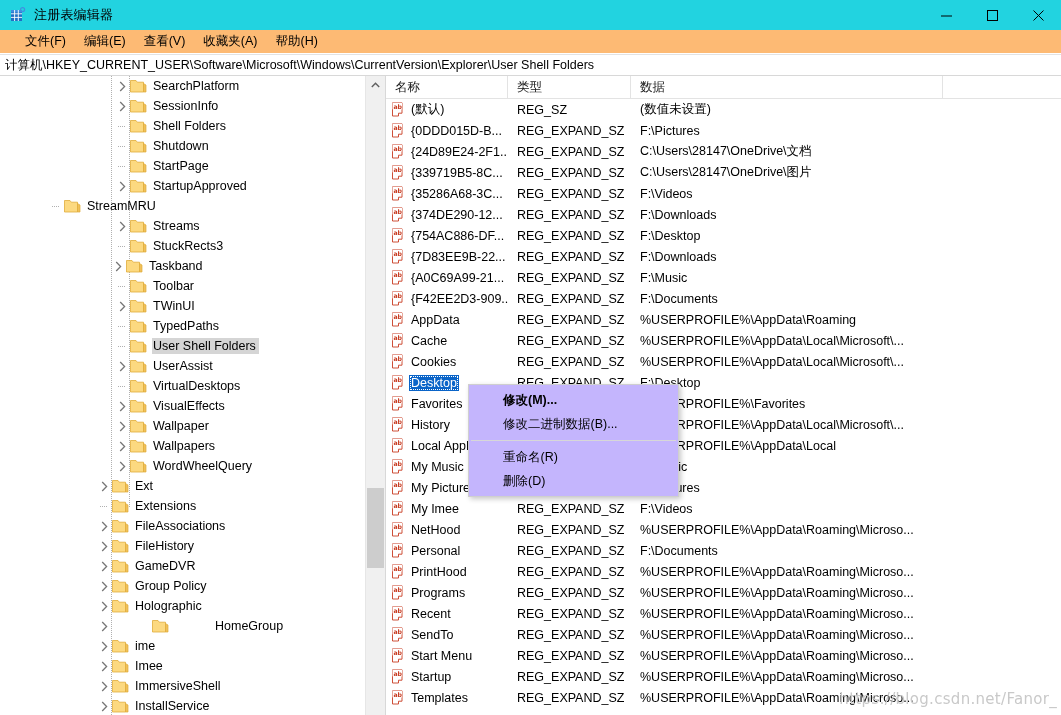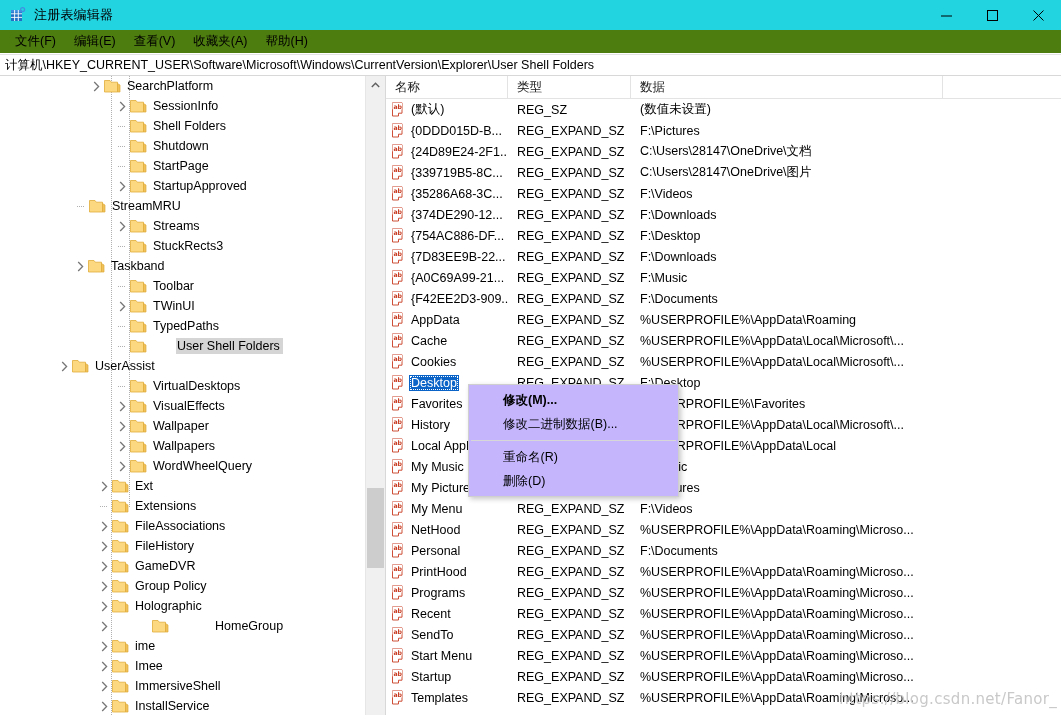--- a/index.html
+++ b/index.html
@@ -49,24 +49,24 @@
     width: 46px;
     height: 30px;
     display: flex;
     align-items: center;
     justify-content: center;
   }
 
   
   .menubar {
     height: 23px;
-    background: #4d7c0f;
+    background: #fdba74;
     display: flex;
     align-items: center;
-    padding-left: 6px;
+    padding-left: 16px;
     border-bottom: 1px solid #ffffff;
   }
   .menu-item {
     padding: 2px 9px;
     font-size: 12.5px;
     color: #000;
     cursor: default;
   }
 
   
@@ -126,21 +126,20 @@
     margin-right: 5px;
     position: relative;
   }
   .tree-label {
     font-size: 12.5px;
     color: #000;
     padding: 1px 3px 1px 1px;
   }
   .tree-row.selected .tree-label {
     background: #d5d5d5;
-    margin-left: 24px;
   }
   
   .guide {
     position: absolute;
     top: 0;
     bottom: 0;
     width: 1px;
     background-image: linear-gradient(to bottom, #b0b0b0 50%, transparent 50%);
     background-size: 1px 2px;
   }
@@ -312,21 +311,21 @@
 <div class="addressbar">
   <span>计算机\HKEY_CURRENT_USER\Software\Microsoft\Windows\CurrentVersion\Explorer\User Shell Folders</span>
 </div>
 
 <div class="main">
 
   <div class="tree-pane">
     <div class="guide" style="left:111px;"></div>
     <div class="guide" style="left:129px; top:0; height:432px;"></div>
     <div class="tree-scroll" id="tree-scroll">
-        <div class="tree-row" style="padding-left: 88px;">
+        <div class="tree-row" style="padding-left: 114px;">
           <span class="twisty">
             <svg width="7" height="11" viewBox="0 0 7 11">
               <polyline points="1.2,1 5.6,5.5 1.2,10" fill="none" stroke="#767676" stroke-width="1.3"></polyline>
             </svg>
           </span>
           <span class="folder"><svg width="17" height="14" viewBox="0 0 17 14">
               <path d="M0.5 1.5 L6 1.5 L7.3 3.2 L13.5 3.2 L13.5 13 L0.5 13 Z" fill="#fcd980" stroke="#e0ac3a" stroke-width="0.8"></path>
               <path d="M13.5 4.5 L16 6 L16 13 L13.5 13 Z" fill="#f0c05a" stroke="#e0ac3a" stroke-width="0.7"></path>
             </svg></span>
           <span class="tree-label">SearchPlatform</span>
@@ -384,21 +383,21 @@
             <svg width="7" height="11" viewBox="0 0 7 11">
               <polyline points="1.2,1 5.6,5.5 1.2,10" fill="none" stroke="#767676" stroke-width="1.3"></polyline>
             </svg>
           </span>
           <span class="folder"><svg width="17" height="14" viewBox="0 0 17 14">
               <path d="M0.5 1.5 L6 1.5 L7.3 3.2 L13.5 3.2 L13.5 13 L0.5 13 Z" fill="#fcd980" stroke="#e0ac3a" stroke-width="0.8"></path>
               <path d="M13.5 4.5 L16 6 L16 13 L13.5 13 Z" fill="#f0c05a" stroke="#e0ac3a" stroke-width="0.7"></path>
             </svg></span>
           <span class="tree-label">StartupApproved</span>
         </div>
-        <div class="tree-row" style="padding-left: 73px;">
+        <div class="tree-row" style="padding-left: 48px;">
           <span class="twisty">
             <svg width="11" height="11" viewBox="0 0 11 11">
               <line x1="1" y1="5.5" x2="8" y2="5.5" stroke="#b0b0b0" stroke-width="1" stroke-dasharray="1,1"></line>
             </svg>
           </span>
           <span class="folder"><svg width="17" height="14" viewBox="0 0 17 14">
               <path d="M0.5 1.5 L6 1.5 L7.3 3.2 L13.5 3.2 L13.5 13 L0.5 13 Z" fill="#fcd980" stroke="#e0ac3a" stroke-width="0.8"></path>
               <path d="M13.5 4.5 L16 6 L16 13 L13.5 13 Z" fill="#f0c05a" stroke="#e0ac3a" stroke-width="0.7"></path>
             </svg></span>
           <span class="tree-label">StreamMRU</span>
@@ -420,21 +419,21 @@
             <svg width="11" height="11" viewBox="0 0 11 11">
               <line x1="1" y1="5.5" x2="8" y2="5.5" stroke="#b0b0b0" stroke-width="1" stroke-dasharray="1,1"></line>
             </svg>
           </span>
           <span class="folder"><svg width="17" height="14" viewBox="0 0 17 14">
               <path d="M0.5 1.5 L6 1.5 L7.3 3.2 L13.5 3.2 L13.5 13 L0.5 13 Z" fill="#fcd980" stroke="#e0ac3a" stroke-width="0.8"></path>
               <path d="M13.5 4.5 L16 6 L16 13 L13.5 13 Z" fill="#f0c05a" stroke="#e0ac3a" stroke-width="0.7"></path>
             </svg></span>
           <span class="tree-label">StuckRects3</span>
         </div>
-        <div class="tree-row" style="padding-left: 72px;">
+        <div class="tree-row" style="padding-left: 110px;">
           <span class="twisty">
             <svg width="7" height="11" viewBox="0 0 7 11">
               <polyline points="1.2,1 5.6,5.5 1.2,10" fill="none" stroke="#767676" stroke-width="1.3"></polyline>
             </svg>
           </span>
           <span class="folder"><svg width="17" height="14" viewBox="0 0 17 14">
               <path d="M0.5 1.5 L6 1.5 L7.3 3.2 L13.5 3.2 L13.5 13 L0.5 13 Z" fill="#fcd980" stroke="#e0ac3a" stroke-width="0.8"></path>
               <path d="M13.5 4.5 L16 6 L16 13 L13.5 13 Z" fill="#f0c05a" stroke="#e0ac3a" stroke-width="0.7"></path>
             </svg></span>
           <span class="tree-label">Taskband</span>
@@ -480,21 +479,21 @@
             <svg width="11" height="11" viewBox="0 0 11 11">
               <line x1="1" y1="5.5" x2="8" y2="5.5" stroke="#b0b0b0" stroke-width="1" stroke-dasharray="1,1"></line>
             </svg>
           </span>
           <span class="folder"><svg width="17" height="14" viewBox="0 0 17 14">
               <path d="M0.5 1.5 L6 1.5 L7.3 3.2 L13.5 3.2 L13.5 13 L0.5 13 Z" fill="#fcd980" stroke="#e0ac3a" stroke-width="0.8"></path>
               <path d="M13.5 4.5 L16 6 L16 13 L13.5 13 Z" fill="#f0c05a" stroke="#e0ac3a" stroke-width="0.7"></path>
             </svg></span>
           <span class="tree-label">User Shell Folders</span>
         </div>
-        <div class="tree-row" style="padding-left: 56px;">
+        <div class="tree-row" style="padding-left: 114px;">
           <span class="twisty">
             <svg width="7" height="11" viewBox="0 0 7 11">
               <polyline points="1.2,1 5.6,5.5 1.2,10" fill="none" stroke="#767676" stroke-width="1.3"></polyline>
             </svg>
           </span>
           <span class="folder"><svg width="17" height="14" viewBox="0 0 17 14">
               <path d="M0.5 1.5 L6 1.5 L7.3 3.2 L13.5 3.2 L13.5 13 L0.5 13 Z" fill="#fcd980" stroke="#e0ac3a" stroke-width="0.8"></path>
               <path d="M13.5 4.5 L16 6 L16 13 L13.5 13 Z" fill="#f0c05a" stroke="#e0ac3a" stroke-width="0.7"></path>
             </svg></span>
           <span class="tree-label">UserAssist</span>
@@ -950,21 +949,21 @@
           <div class="cell cell-type">REG_EXPAND_SZ</div>
           <div class="cell cell-data">F:\Pictures</div>
         </div>
         <div class="list-row">
           <div class="cell cell-name">
             <span class="val-icon"><svg width="15" height="15" viewBox="0 0 15 15">
                 <path d="M1.5 0.8 L11 0.8 L11 11.2 L7.5 11.2 L7.5 14 L1.5 14 Z" fill="#ffffff" stroke="#c83c22" stroke-width="0.9"></path>
                 <rect x="1.5" y="0.8" width="9.5" height="6.6" fill="#ffffff"></rect>
                 <text x="2.4" y="6.6" font-family="DejaVu Sans, sans-serif" font-size="6.2" font-weight="bold" fill="#c83c22">ab</text>
               </svg></span>
-            <span class="name-text">My Menu</span>
+            <span class="name-text">My Imee</span>
           </div>
           <div class="cell cell-type">REG_EXPAND_SZ</div>
           <div class="cell cell-data">F:\Videos</div>
         </div>
         <div class="list-row">
           <div class="cell cell-name">
             <span class="val-icon"><svg width="15" height="15" viewBox="0 0 15 15">
                 <path d="M1.5 0.8 L11 0.8 L11 11.2 L7.5 11.2 L7.5 14 L1.5 14 Z" fill="#ffffff" stroke="#c83c22" stroke-width="0.9"></path>
                 <rect x="1.5" y="0.8" width="9.5" height="6.6" fill="#ffffff"></rect>
                 <text x="2.4" y="6.6" font-family="DejaVu Sans, sans-serif" font-size="6.2" font-weight="bold" fill="#c83c22">ab</text>

